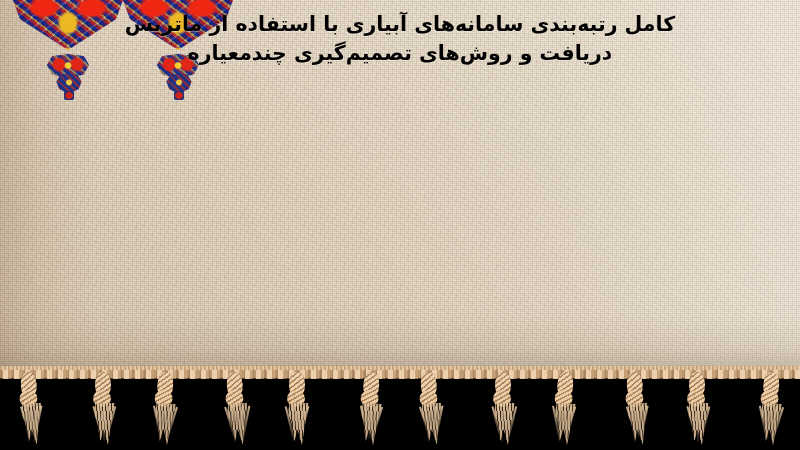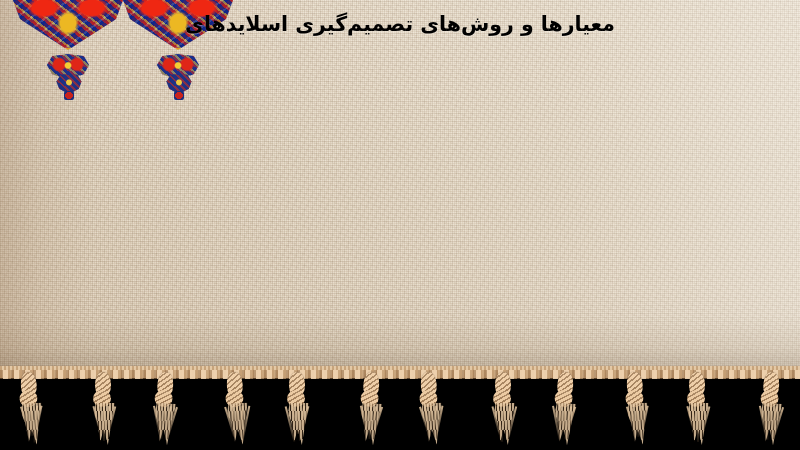--- a/index.html
+++ b/index.html
@@ -193,21 +193,22 @@
     <div class="orn-drop3"></div>
   </div>
   <div class="ornament orn-right">
     <div class="orn-medallion"></div>
     <div class="orn-drop1"></div>
     <div class="orn-drop2"></div>
     <div class="orn-drop3"></div>
   </div>
 
   <div class="title-block">
-    <span class="title-line">معیارها و روش‌های تصمیم‌گیری اسلایدهای</span>
+    <span class="title-line">کامل رتبه‌بندی سامانه‌های آبیاری با استفاده از ماتریس</span>
+    <span class="title-line">دریافت و روش‌های تصمیم‌گیری چندمعیاره</span>
   </div>
 
 
   <div class="fringe-band">
     <div class="fringe-top-rope"></div>
   <div class="tassel" style="left: 15.3333px; transform: rotate(-3deg);">
         <div class="knot"></div>
         <div class="knot2"></div>
         <div class="skirt"></div>
         <div class="strand" style="left: 7px; top: 36px; height: 16px; transform: rotate(-14deg);"></div>

